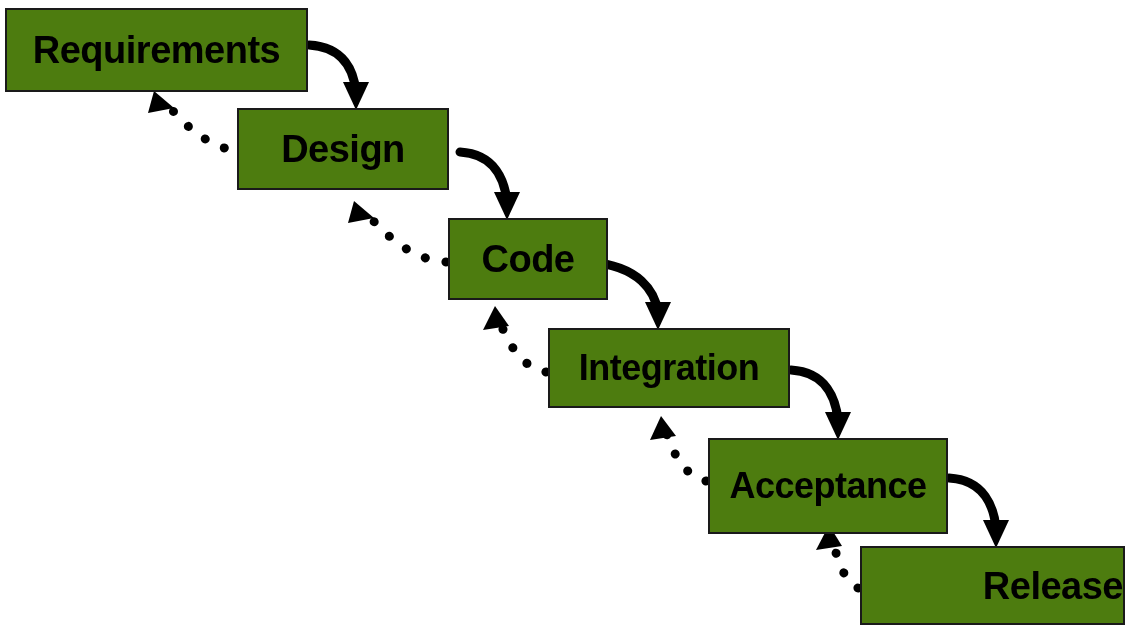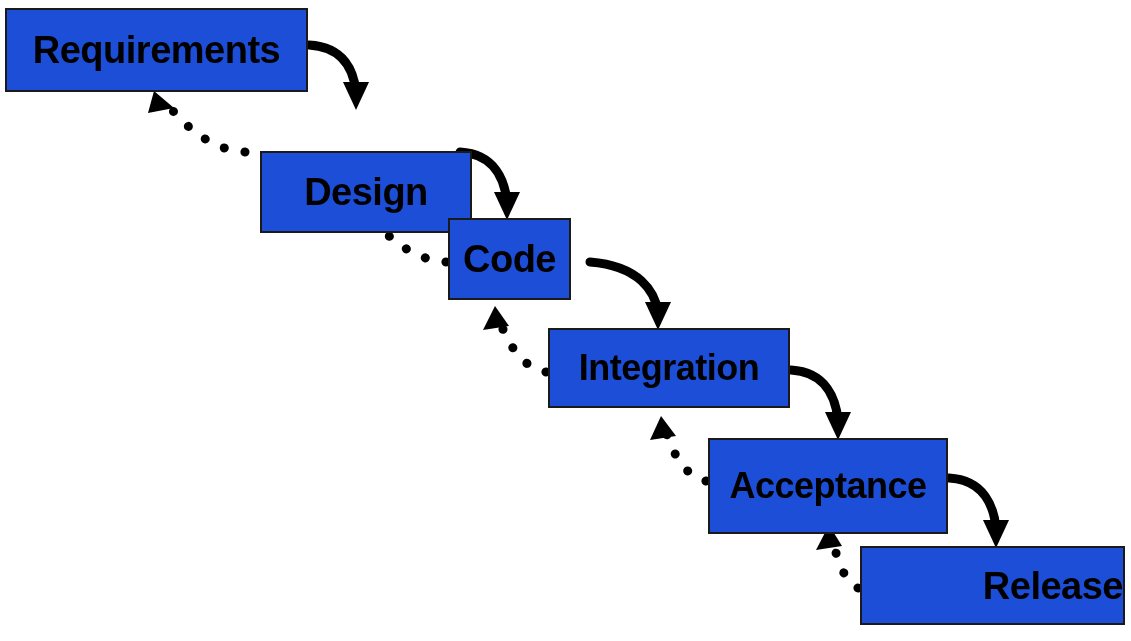--- a/index.html
+++ b/index.html
@@ -18,21 +18,21 @@
   #diagram-svg {
     position: absolute;
     left: 0;
     top: 0;
     width: 1131px;
     height: 641px;
   }
   .phase-box {
     position: absolute;
     box-sizing: border-box;
-    background: #1d4ed8;
+    background: #4d7c0f;
     border: 2px solid #1a1a1a;
     display: flex;
     align-items: center;
     justify-content: center;
     z-index: 2;
   }
   .phase-label {
     font-family: "Liberation Sans", sans-serif;
     font-weight: bold;
     font-size: 38px;
@@ -110,25 +110,25 @@
         <polygon points="829,525 842,546 816,550" fill="#000000"></polygon>
       </g>
 
     </g>
   </svg>
 
   <div class="phase-box" style="left:5px;  top:8px;   width:303px; height:84px;">
     <span class="phase-label">Requirements</span>
   </div>
 
-  <div class="phase-box" style="left:260px; top:108px; width:212px; height:82px;margin-top:43px;">
+  <div class="phase-box" style="left:237px; top:108px; width:212px; height:82px;">
     <span class="phase-label">Design</span>
   </div>
 
-  <div class="phase-box" style="left:448px; top:218px; width:123px; height:82px;">
+  <div class="phase-box" style="left:448px; top:218px; width:160px; height:82px;">
     <span class="phase-label">Code</span>
   </div>
 
   <div class="phase-box" style="left:548px; top:328px; width:242px; height:80px;">
     <span class="phase-label small">Integration</span>
   </div>
 
   <div class="phase-box" style="left:708px; top:438px; width:240px; height:96px;">
     <span class="phase-label small">Acceptance</span>
   </div>

